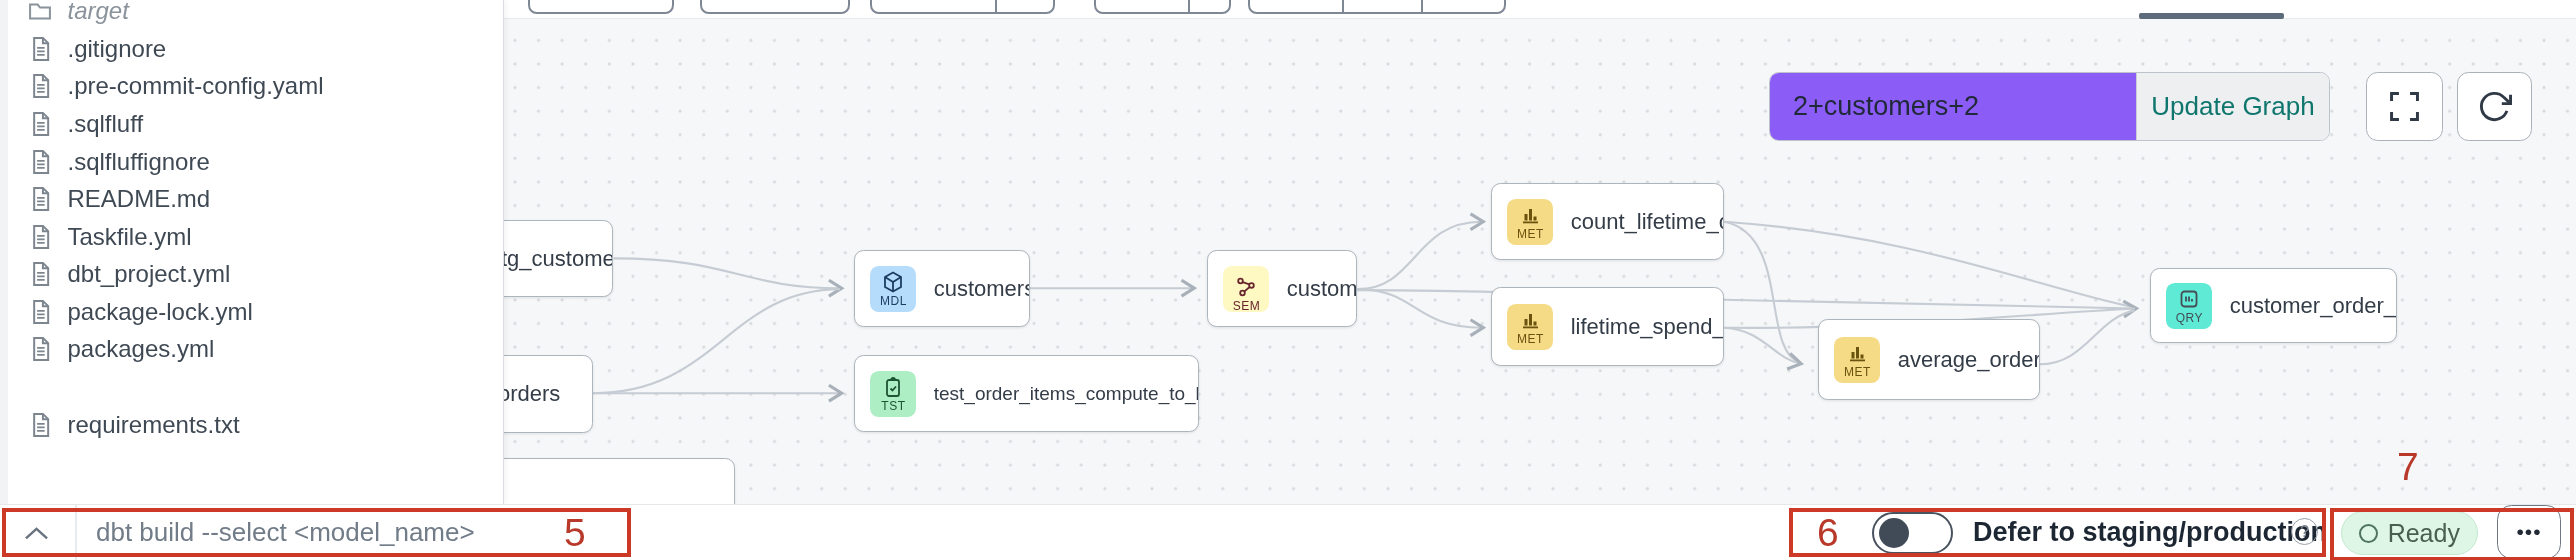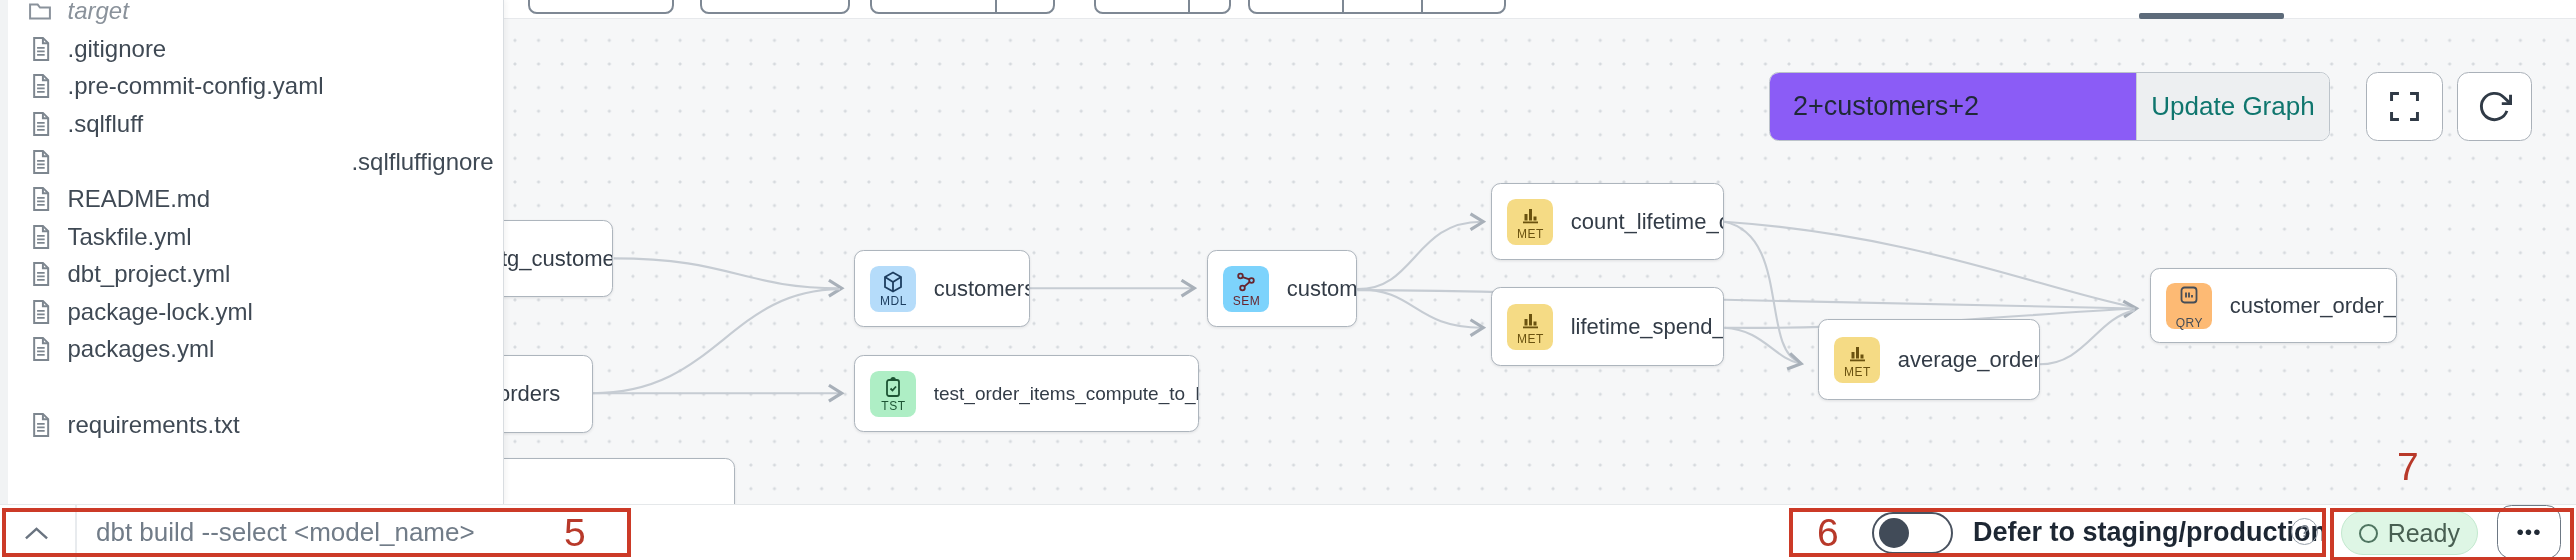--- a/index.html
+++ b/index.html
@@ -25,23 +25,23 @@
   
   .node { position:absolute; background:#fff; border:1.9px solid #adb5bd; border-radius:9.6px;
     box-shadow:0 1px 2.9px rgba(20,24,30,.10); display:flex; align-items:center;
     padding-left:15.4px; z-index:2; }
   .node-label { font-size:22px; color:#333c47; white-space:nowrap; overflow:hidden; }
   .badge { width:46px; height:46px; border-radius:8.7px; display:flex; flex-direction:column;
     align-items:center; justify-content:center; margin-right:17.3px; flex:0 0 auto; }
   .badge span { font-size:12px; font-weight:normal; letter-spacing:0.5px; line-height:1; margin-top:1px; }
   .b-mdl { background:#b5dcfa; color:#1c3d5f; }
   .b-tst { background:#aeeec5; color:#1d5434; }
-  .b-sem { background:#7dd3fc; color:#67252e; }
+  .b-sem { background:#fef9c3; color:#67252e;justify-content:flex-end; }
   .b-met { background:#f5db85; color:#6a520f; }
-  .b-qry { background:#fdba74; color:#454d57;justify-content:space-between; }
+  .b-qry { background:#5eead4; color:#454d57; }
   .badge svg { stroke-width:1.8; }
 
   
   #selector { left:1769px; top:72px; height:69px; display:flex; border:1.9px solid #bcc3ca;
     border-radius:9.6px; overflow:hidden; background:#fff; z-index:5; }
   #selector input { width:366px; border:0; outline:none; font-size:27px; color:#1f2937;
     padding:0 23px; font-family:inherit; background:#8b5cf6; }
   #update-btn { width:193px; background:#edeff1; border:0; border-left:1.9px solid #c9ced4;
     font-size:26px; color:#0f766e; font-family:inherit; cursor:pointer; }
   .sqbtn { position:absolute; top:72px; width:77px; height:69px; background:#fff;
@@ -274,21 +274,21 @@
     <span class="fname">.pre-commit-config.yaml</span>
   </div>
   <div class="filerow" style="top:105px;">
     <svg width="28" height="28" viewBox="0 0 24 24" fill="none" stroke="#7d868f" stroke-width="1.7">
       <path d="M7 2.5 H14.5 L19 7 V21.5 H7 Z"></path>
         <path d="M14.5 2.5 V7 H19"></path>
         <path d="M9.5 11 H16 M9.5 14 H16 M9.5 17 H16" stroke-width="1.4"></path>
       </svg>
     <span class="fname">.sqlfluff</span>
   </div>
-  <div class="filerow" style="top:143px;justify-content:space-between;">
+  <div class="filerow" style="top:143px;">
     <svg width="28" height="28" viewBox="0 0 24 24" fill="none" stroke="#7d868f" stroke-width="1.7">
       <path d="M7 2.5 H14.5 L19 7 V21.5 H7 Z"></path>
         <path d="M14.5 2.5 V7 H19"></path>
         <path d="M9.5 11 H16 M9.5 14 H16 M9.5 17 H16" stroke-width="1.4"></path>
       </svg>
     <span class="fname">.sqlfluffignore</span>
   </div>
   <div class="filerow" style="top:180px;">
     <svg width="28" height="28" viewBox="0 0 24 24" fill="none" stroke="#7d868f" stroke-width="1.7">
       <path d="M7 2.5 H14.5 L19 7 V21.5 H7 Z"></path>

